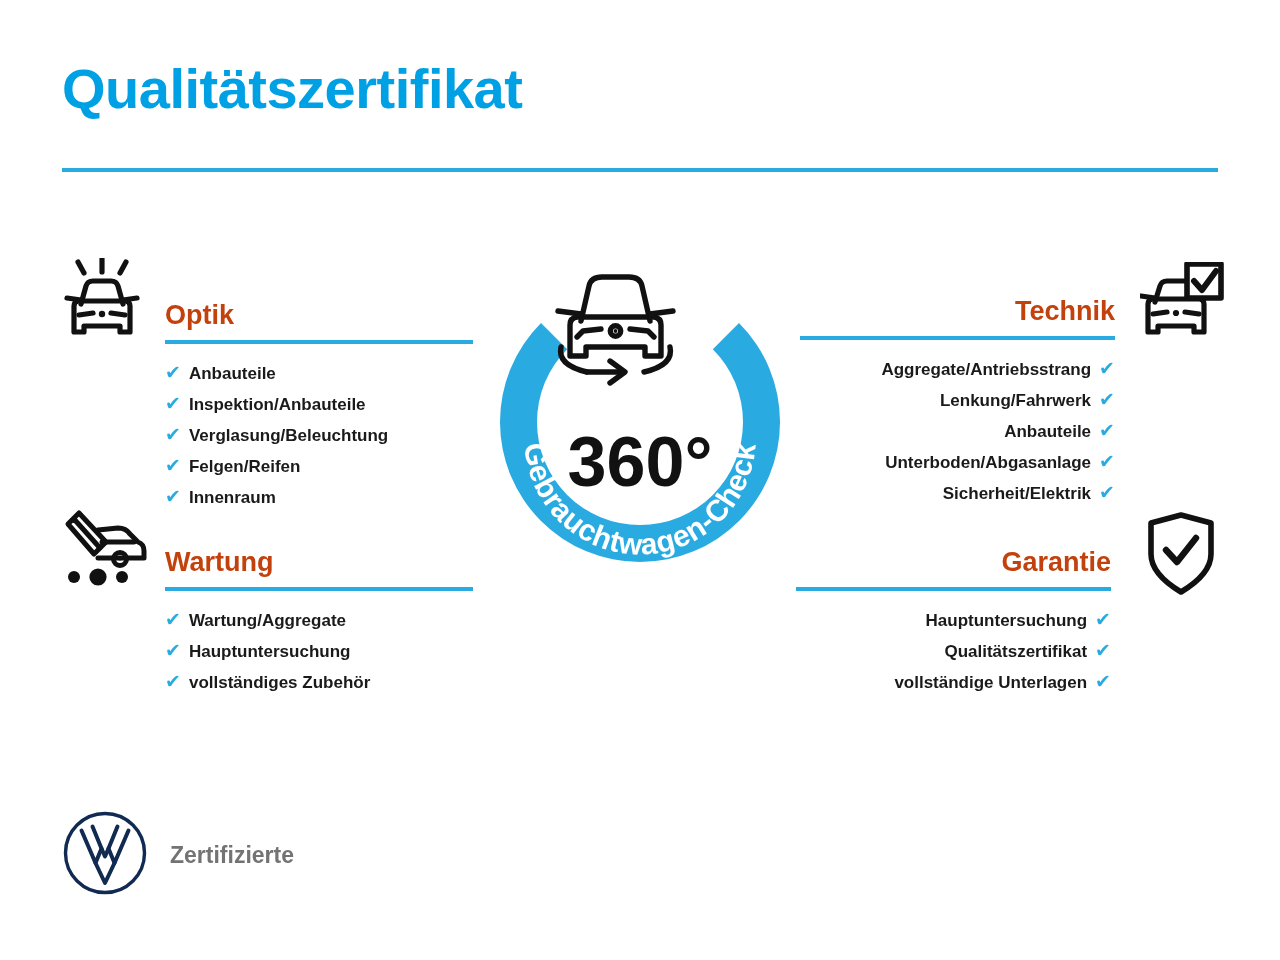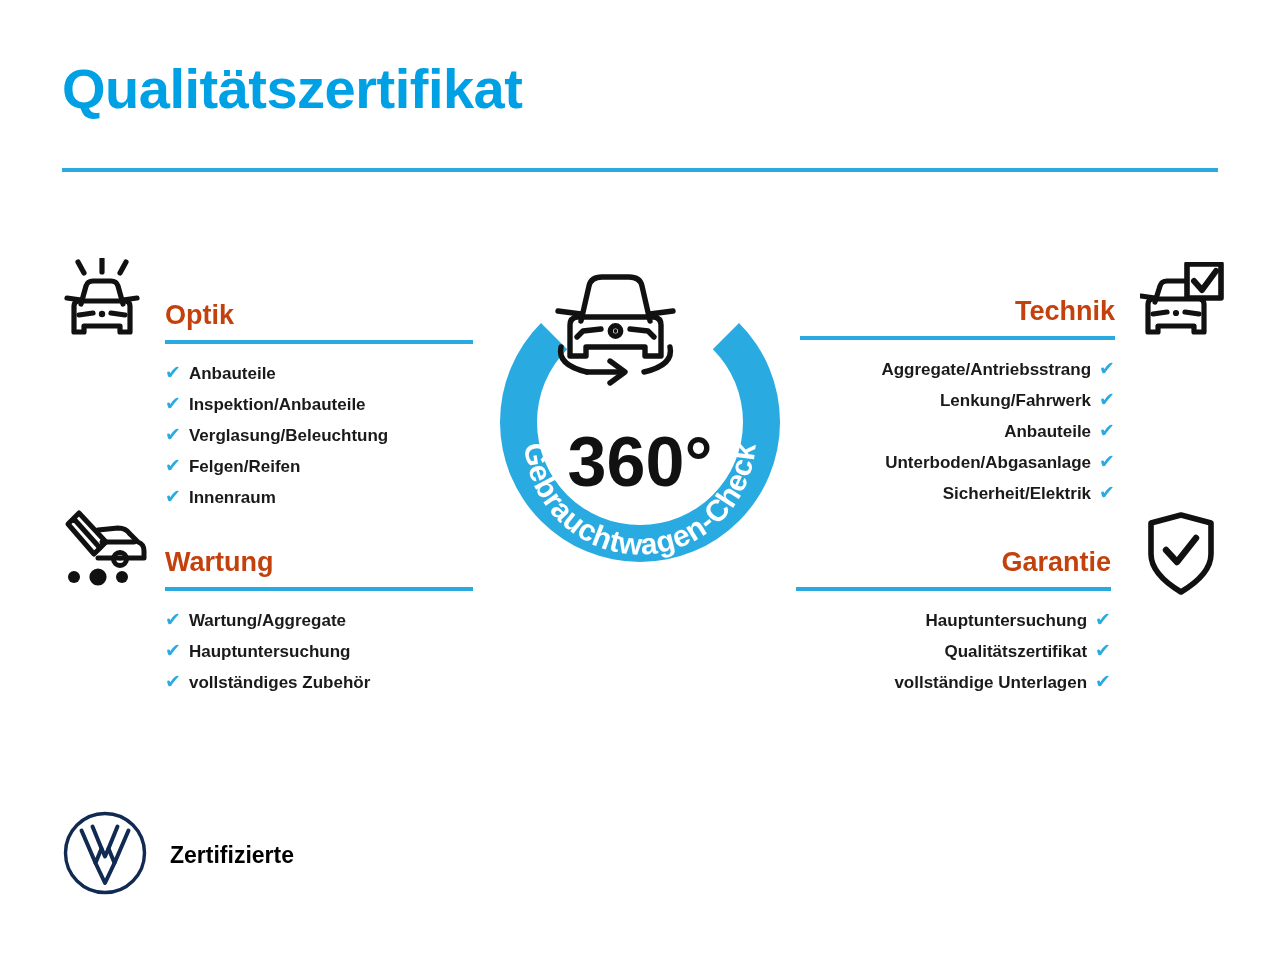--- a/index.html
+++ b/index.html
@@ -125,21 +125,21 @@
     top: 810px;
     display: flex;
     align-items: center;
   }
   #vw-logo { flex: 0 0 auto; }
   #footer-text {
     margin-left: 22px;
     font-size: 23px;
     font-weight: bold;
     line-height: 30px;
-    color: #000000;
+    color: #737373;
     white-space: nowrap;
   }
   #footer-text div { display: block; }
 </style>
 </head>
 <body>
 
 <div class="page-title">Qualitätszertifikat</div>
 <div class="title-rule"></div>
 

